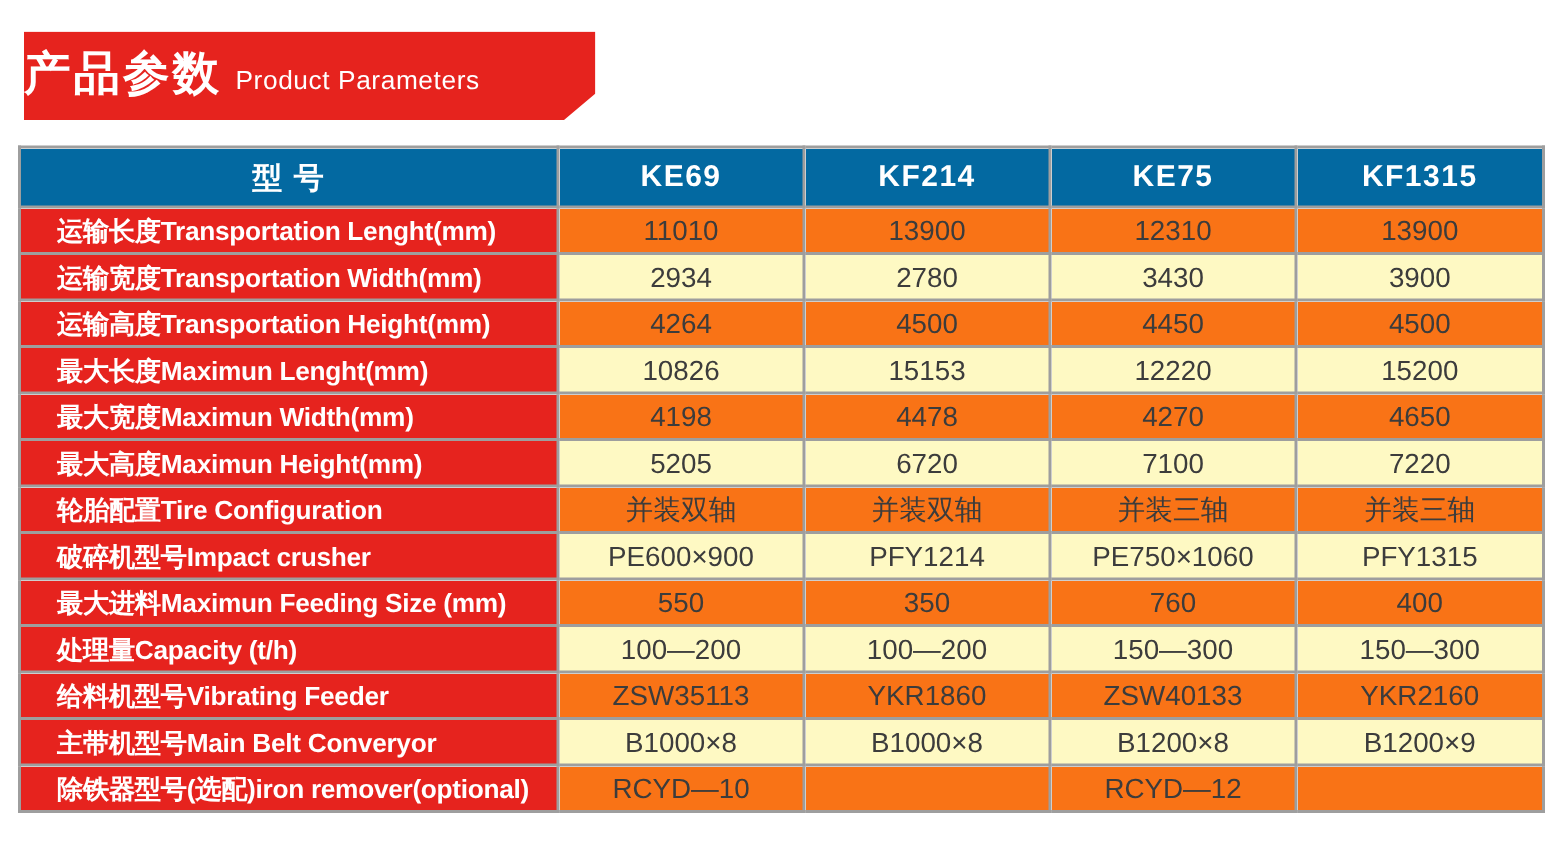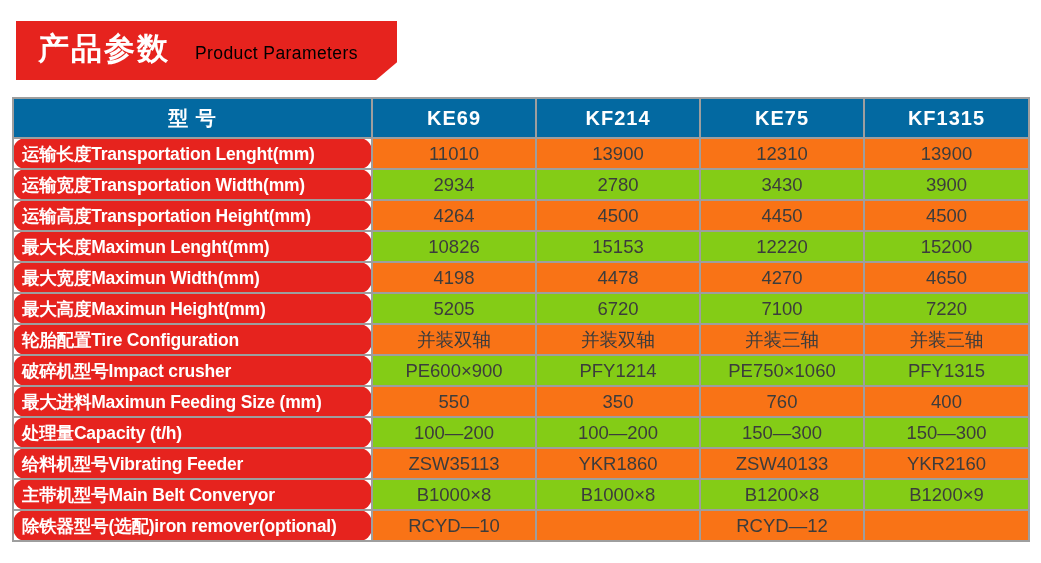--- a/index.html
+++ b/index.html
@@ -21,35 +21,34 @@
   .banner {
     position: absolute;
     left: 16px;
     top: 21px;
     width: 381px;
     height: 59px;
     background: #e6231e;
     clip-path: polygon(0 0, 100% 0, 100% 70%, calc(100% - 21px) 100%, 0 100%);
     display: flex;
     align-items: baseline;
-    padding-left: 22px;
     box-sizing: border-box;
   }
   .banner-zh {
     color: #ffffff;
     font-size: 31px;
     font-weight: 700;
     letter-spacing: 2px;
     line-height: 56px;
   }
   .banner-en {
-    color: #000000;
+    color: #ffffff;
     font-size: 17.5px;
     font-weight: 400;
-    margin-left: 25px;
+    margin-left: 9px;
     letter-spacing: 0.4px;
   }
   
   .spec-table {
     position: absolute;
     left: 12px;
     top: 97px;
     width: 1016px;
     border-collapse: collapse;
     table-layout: fixed;
@@ -74,32 +73,31 @@
     font-weight: 700;
     text-align: center;
     letter-spacing: 1px;
   }
   td.label-cell {
     background: #e6231e;
     color: #ffffff;
     font-size: 17.5px;
     font-weight: 700;
     text-align: left;
-    padding-left: 8px;
+    padding-left: 24px;
     letter-spacing: -0.2px;
-    border-radius: 13px;
   }
   td.value-cell {
     background: #f97316;
     color: #3c3c3c;
     font-size: 18.5px;
     font-weight: 400;
     text-align: center;
   }
-  tr.alt td.value-cell { background: #84cc16; }
+  tr.alt td.value-cell { background: #fef9c3; }
 </style>
 </head>
 <body>
 
 <div class="page">
 
   <div class="banner">
     <span class="banner-zh">产品参数</span>
     <span class="banner-en">Product Parameters</span>
   </div>

